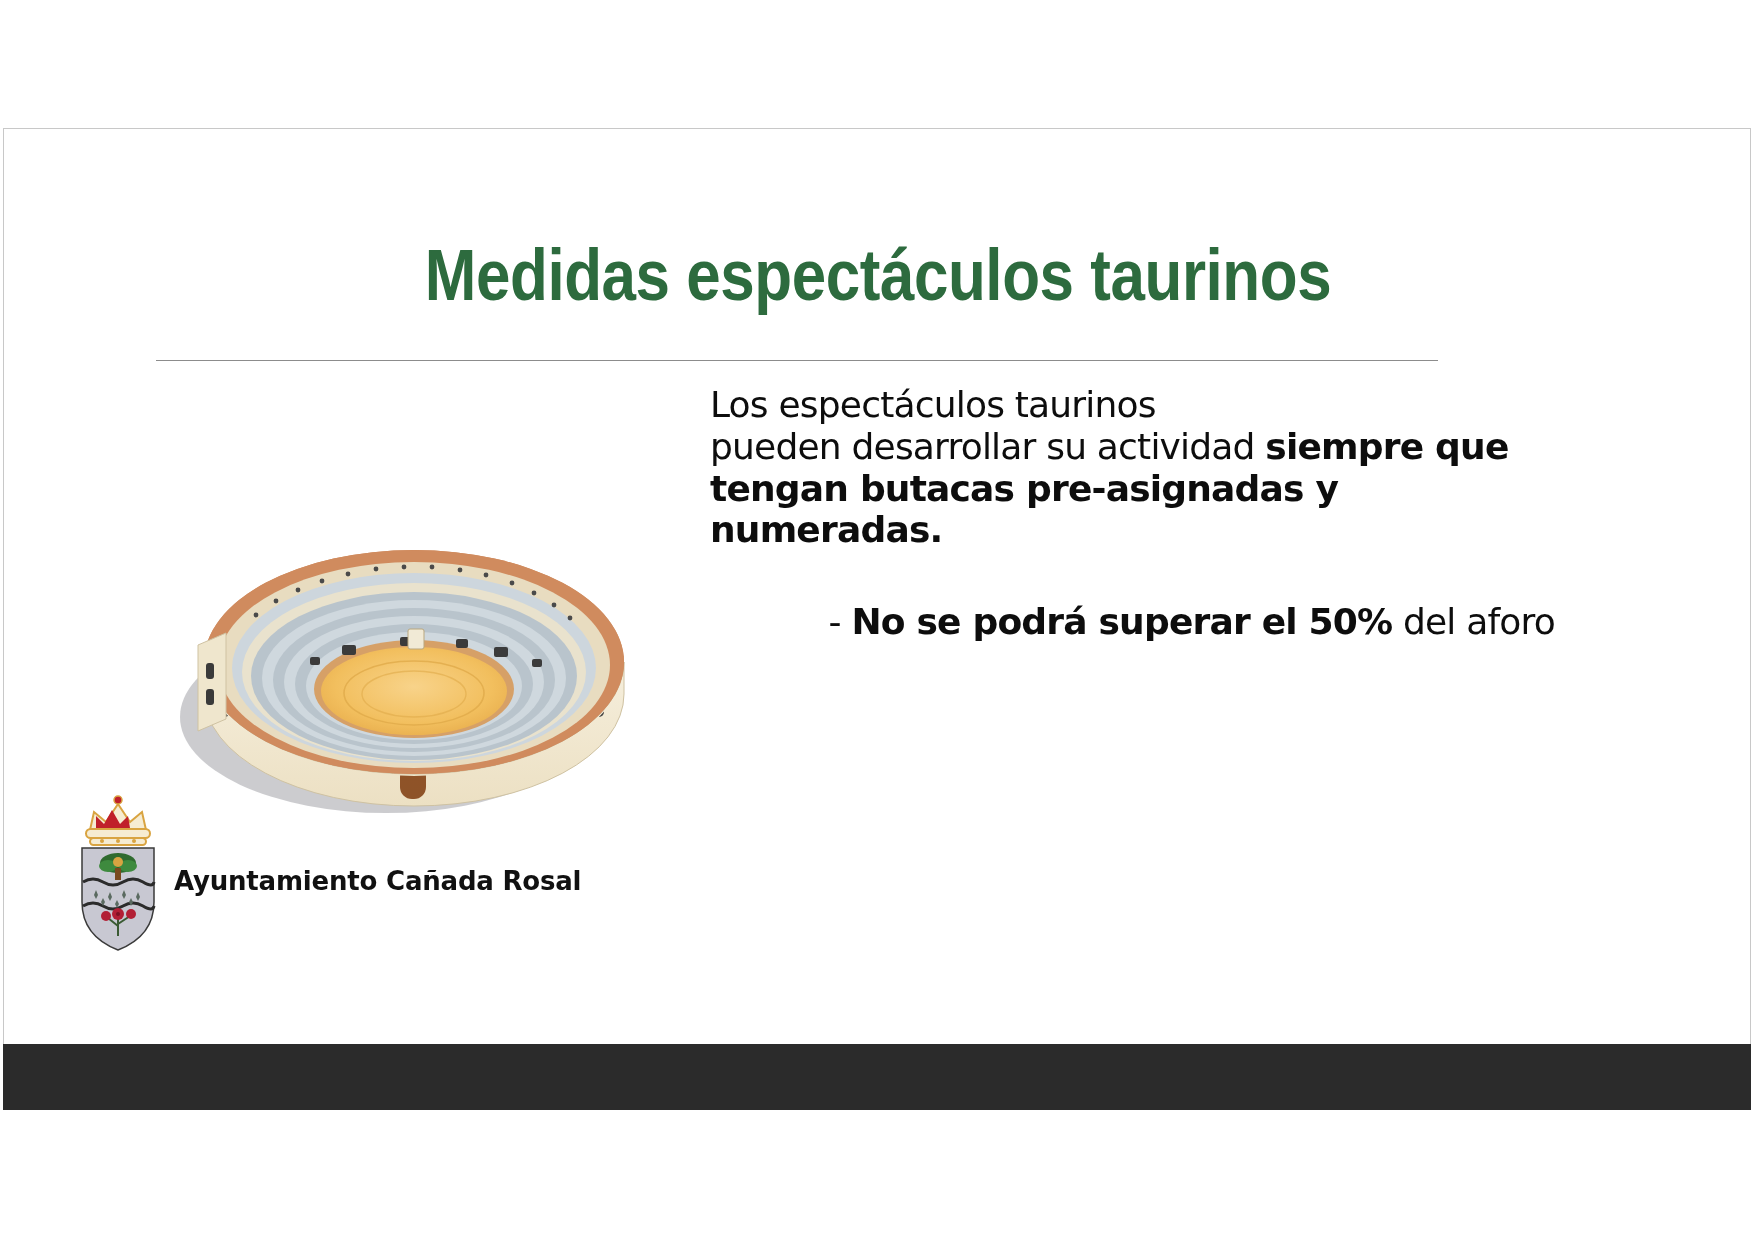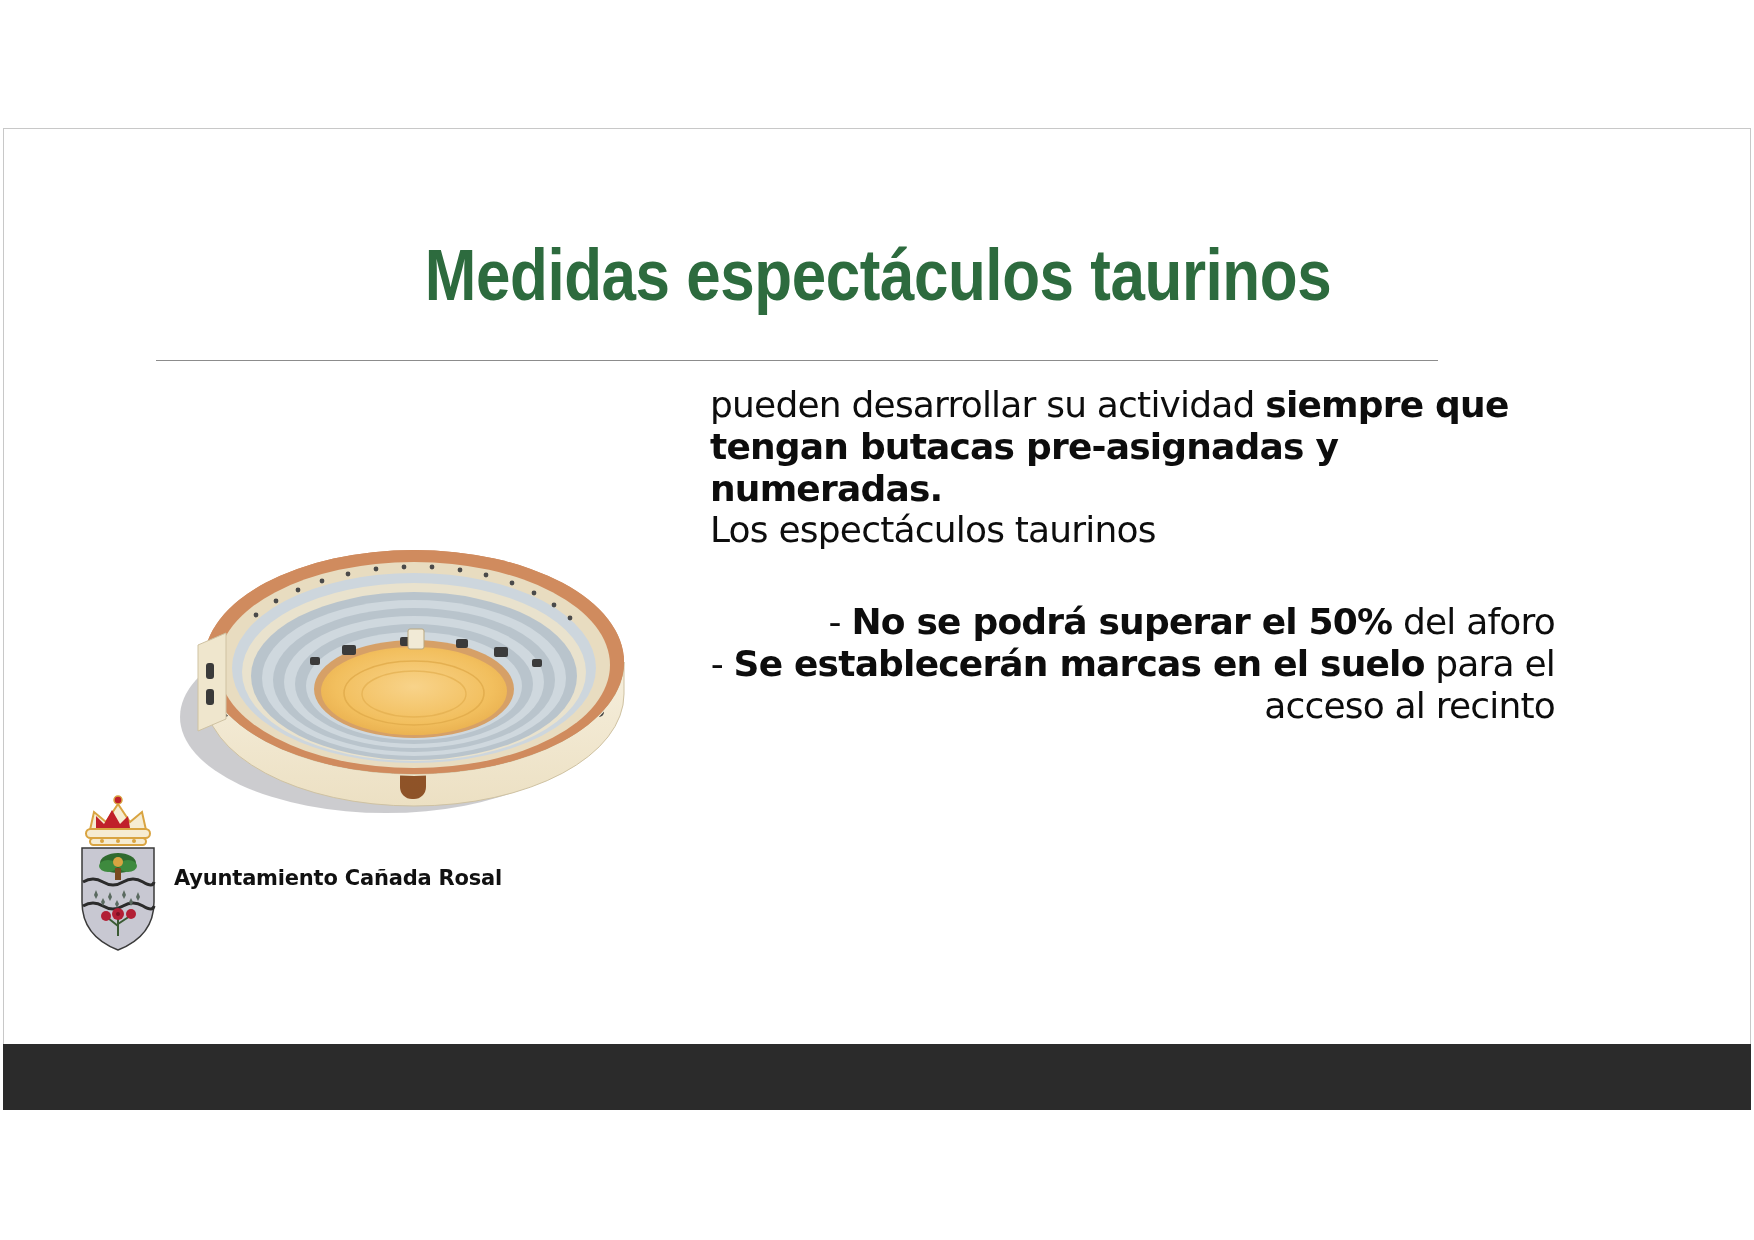--- a/index.html
+++ b/index.html
@@ -96,21 +96,21 @@
     height: 190px;
   }
   #crest-svg { position: absolute; left: 0; top: 0; }
   #crest-label {
     position: absolute;
     left: 102px;
     top: 82px;
     color: #111111;
     font-family: "DejaVu Sans", sans-serif;
     font-weight: bold;
-    font-size: 21px;
+    font-size: 26px;
     letter-spacing: -0.2px;
     white-space: nowrap;
   }
 
   
   #bottom-band {
     position: absolute;
     left: 3px;
     top: 1044px;
     width: 1748px;
@@ -233,40 +233,36 @@
       <rect x="244" y="180" width="16" height="20" rx="2" fill="#f1ead6" stroke="#b9a77f"></rect>
 
       <path d="M34,196 l28,-12 l0,86 l-28,12 Z" fill="#efe6cd" stroke="#cfc2a2"></path>
       <rect x="42" y="214" width="8" height="16" rx="3" fill="#3a3a3a"></rect>
       <rect x="42" y="240" width="8" height="16" rx="3" fill="#3a3a3a"></rect>
     </svg>
   </div>
 
   <div id="body-col">
 
+    <p>Los espectáculos taurinos</p>
+
     <p>
       <span>pueden desarrollar su actividad </span><b>siempre que tengan butacas pre-asignadas y numeradas.</b>
     </p>
-
-    <p>Los espectáculos taurinos</p>
 
     <div class="spacer-line"></div>
 
     <div class="bullet-block">
 
       <p>
         <span>-</span>
         <b>No se podrá superar el 50%</b><span> del aforo</span>
       </p>
 
 
-      <p>
-        <span>-</span>
-        <b>Se establecerán marcas en el suelo</b><span> para el acceso al recinto</span>
-      </p>
 
     </div>
   </div>
 
   <div id="crest-group">
     <svg id="crest-svg" width="120" height="180" viewBox="0 0 120 180" xmlns="http://www.w3.org/2000/svg">
 
       <g>
         <path d="M18,46 L22,28 L34,38 L46,20 L58,38 L70,28 L74,46 Z" fill="#f6ecd2" stroke="#d9a441" stroke-width="2"></path>
         <path d="M24,32 L32,40 L40,26 L48,40 L56,32 L58,44 L24,44 Z" fill="#c0202a"></path>

